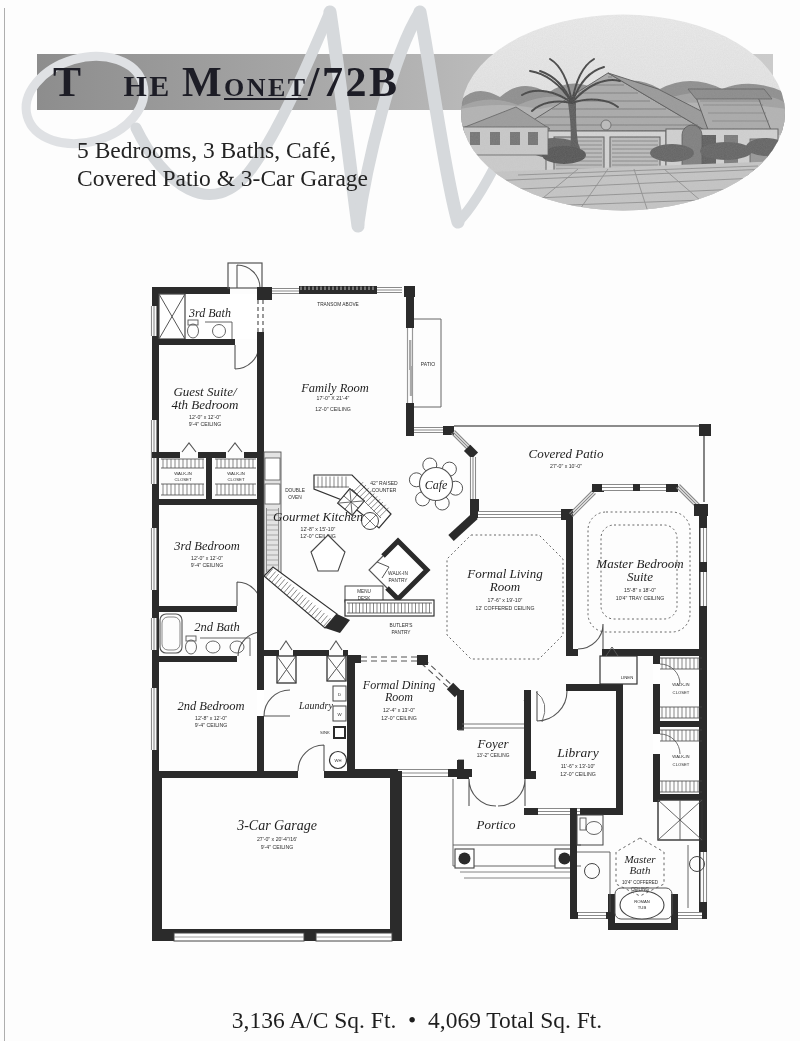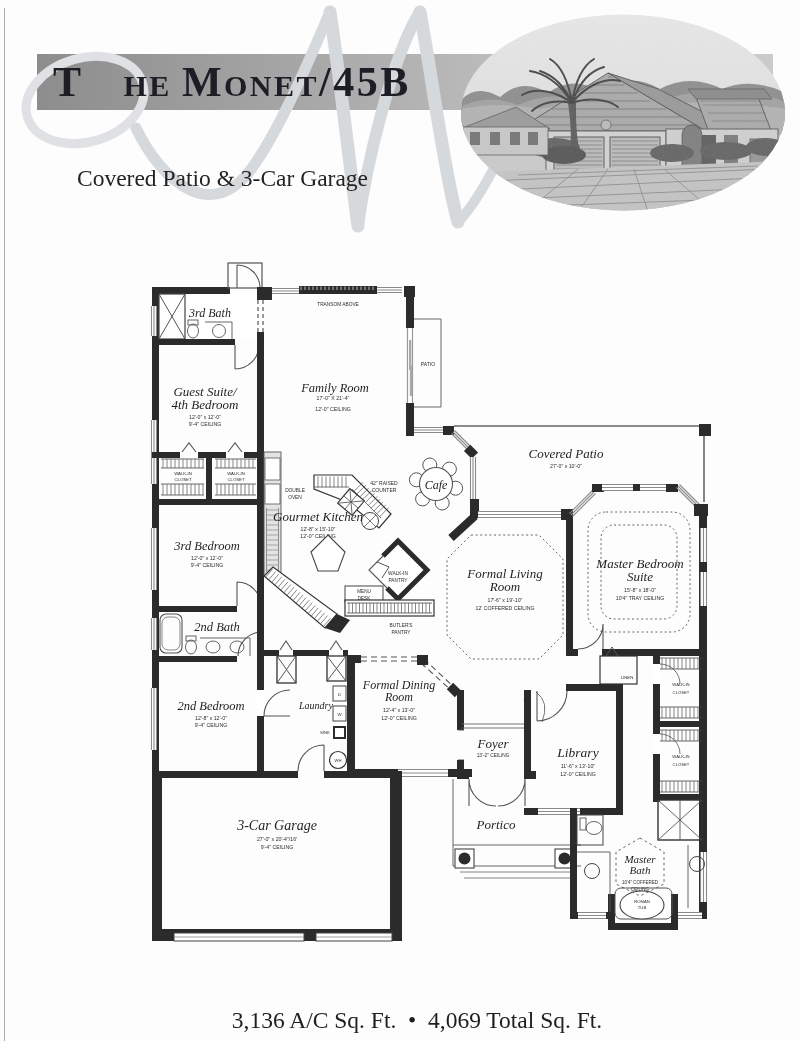--- a/index.html
+++ b/index.html
@@ -22,23 +22,24 @@
     <ellipse cx="85" cy="100" rx="60" ry="42" transform="rotate(-16 85 100)" stroke-width="9" stroke="#dfe1e4"></ellipse>
     <path d="M 136 128 C 162 182 212 224 252 168 C 282 126 310 58 330 12" stroke-width="11"></path>
     <path d="M 330 12 C 340 78 350 168 358 226" stroke-width="13"></path>
     <path d="M 358 226 C 366 166 392 56 420 12" stroke-width="12"></path>
     <path d="M 420 12 C 432 76 444 172 458 222" stroke-width="13"></path>
     <path d="M 458 222 C 480 200 515 136 548 38" stroke-width="10"></path>
   </g>
 </svg>
 
 <div class="serif" style="position:absolute;left:53px;top:58px;color:#1d1d26;font-weight:bold;letter-spacing:2.5px;white-space:nowrap;">
-  <span style="font-size:42px;">T</span><span style="font-size:30px;margin-left:40px;">HE</span><span style="font-size:30px;">&nbsp;</span><span style="font-size:42px;">M</span><span style="font-size:30px;">ONET</span><span style="font-size:42px;">/45B</span>
+  <span style="font-size:42px;">T</span><span style="font-size:30px;margin-left:40px;">HE</span><span style="font-size:30px;">&nbsp;</span><span style="font-size:42px;">M</span><span style="font-size:26px;text-decoration:underline;">ONET</span><span style="font-size:42px;">/72B</span>
 </div>
 
+<div class="serif" style="position:absolute;left:77px;top:137px;font-size:23.5px;color:#232323;">5 Bedrooms, 3 Baths, Café,</div>
 
 <div class="serif" style="position:absolute;left:77px;top:165px;font-size:23.5px;color:#232323;">Covered Patio &amp; 3-Car Garage</div>
 
 <svg id="oval" width="326" height="199" viewBox="0 0 326 199" style="position:absolute;left:460px;top:13px">
   <defs>
     <clipPath id="ovclip">
           <ellipse cx="163" cy="99.5" rx="162" ry="98"></ellipse>
         </clipPath>
     <filter id="grain" x="0%" y="0%" width="100%" height="100%">
       <feTurbulence type="fractalNoise" baseFrequency="0.9" numOctaves="2" result="n"></feTurbulence>

